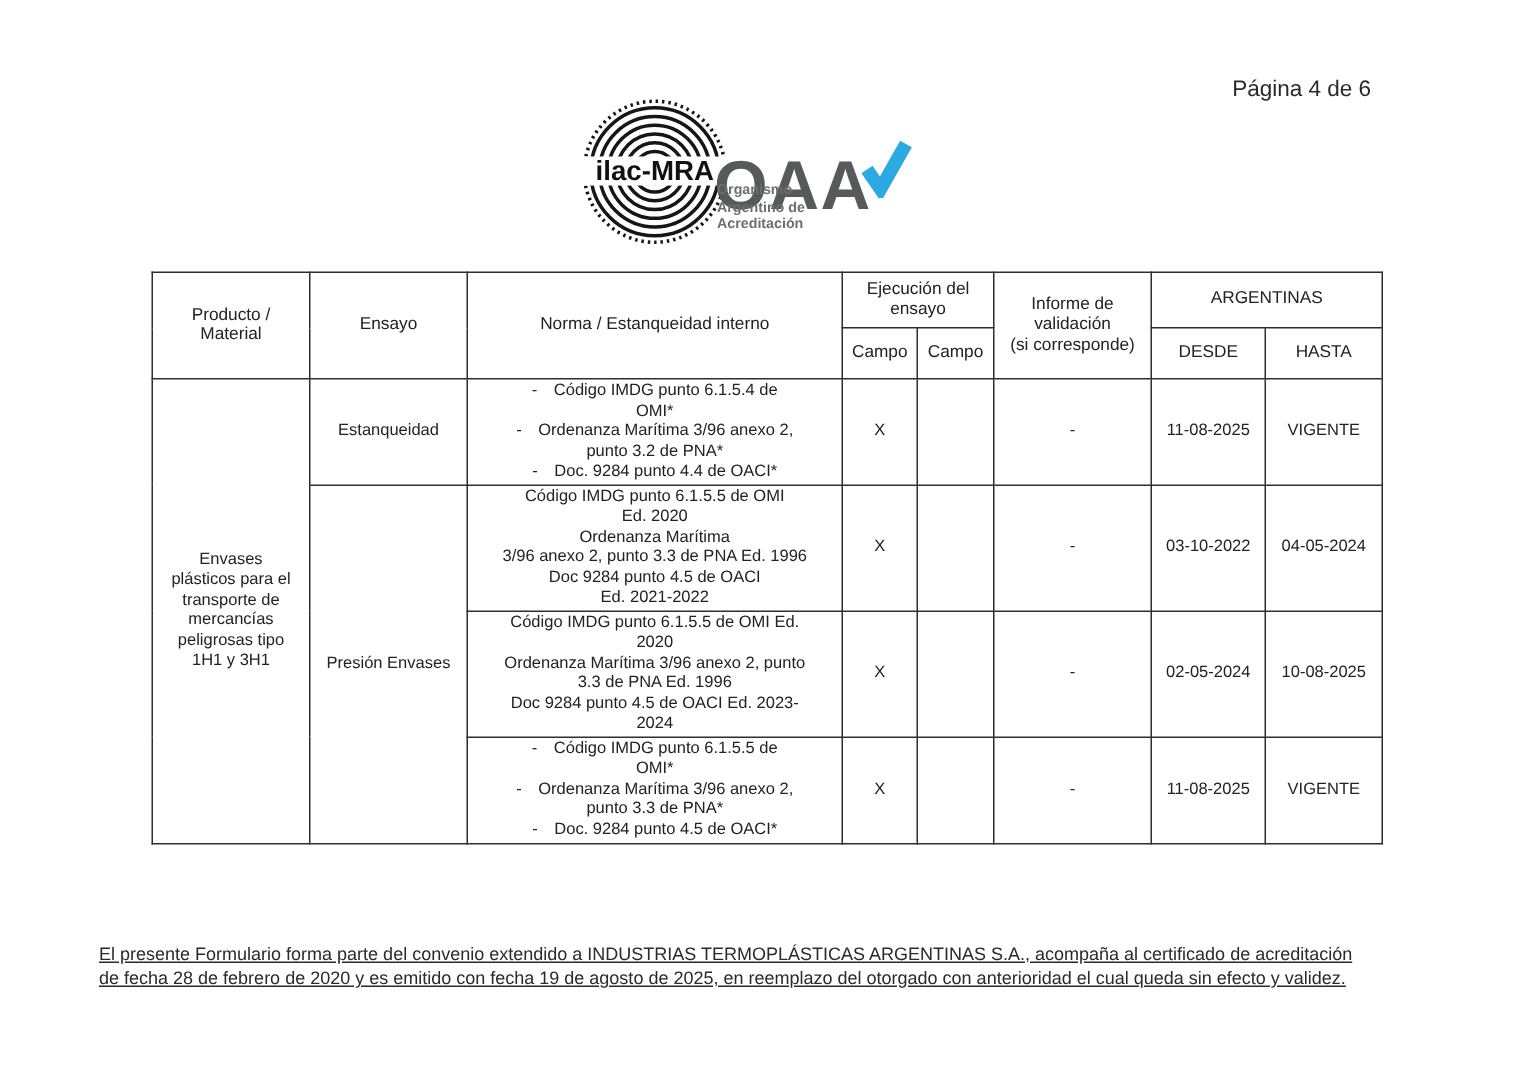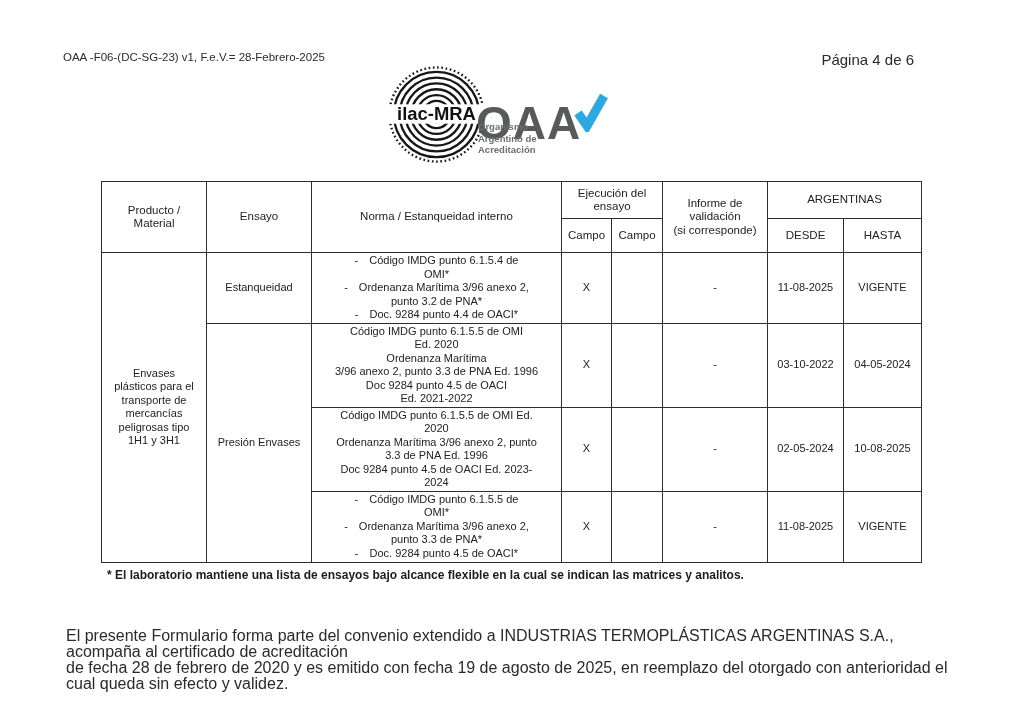--- a/index.html
+++ b/index.html
@@ -63,30 +63,30 @@
   tr.r2 { height: 84px; }
   tr.r3 { height: 83px; }
   tr.r4 { height: 71px; }
   .footnote {
     position: absolute; left: 107px; top: 568px;
     font-size: 12px; font-weight: 700; color: #1d1d1d;
   }
   .footer-par {
     position: absolute; left: 66px; top: 628px;
     width: 900px;
-    font-size: 16px; color: #2a2a2a; line-height: 16px;
+    font-size: 12px; color: #2a2a2a; line-height: 16px;
     white-space: pre-line;
+    text-decoration: underline;
   }
 </style>
 </head>
 <body>
 
 <div class="page">
 
-  <div class="hdr-left">OAA -F06-(DC-SG-23) v1, F.e.V.= 28-Febrero-2025</div>
   <div class="hdr-right">Página 4 de 6</div>
 
   <div class="logo">
     <svg class="seal" viewBox="0 0 100 100" width="97" height="97" xmlns="http://www.w3.org/2000/svg">
       <g fill="none" stroke="#161616">
         <circle cx="50" cy="50" r="48.5" stroke-width="2.4" stroke-dasharray="1.7 2.7"></circle>
         <circle cx="50" cy="50" r="44" stroke-width="2.4"></circle>
         <circle cx="50" cy="50" r="38" stroke-width="2.4"></circle>
         <circle cx="50" cy="50" r="32" stroke-width="2.4"></circle>
         <circle cx="50" cy="50" r="26" stroke-width="2.4"></circle>
@@ -194,18 +194,17 @@
 - Doc. 9284 punto 4.5 de OACI*</td>
         <td>X</td>
         <td></td>
         <td>-</td>
         <td>11-08-2025</td>
         <td>VIGENTE</td>
       </tr>
     </tbody>
   </table>
 
-  <div class="footnote">* El laboratorio mantiene una lista de ensayos bajo alcance flexible en la cual se indican las matrices y analitos.</div>
 
   <div class="footer-par">El presente Formulario forma parte del convenio extendido a INDUSTRIAS TERMOPLÁSTICAS ARGENTINAS S.A., acompaña al certificado de acreditación
 de fecha 28 de febrero de 2020 y es emitido con fecha 19 de agosto de 2025, en reemplazo del otorgado con anterioridad el cual queda sin efecto y validez.</div>
 
 </div>
 
 </body></html>

